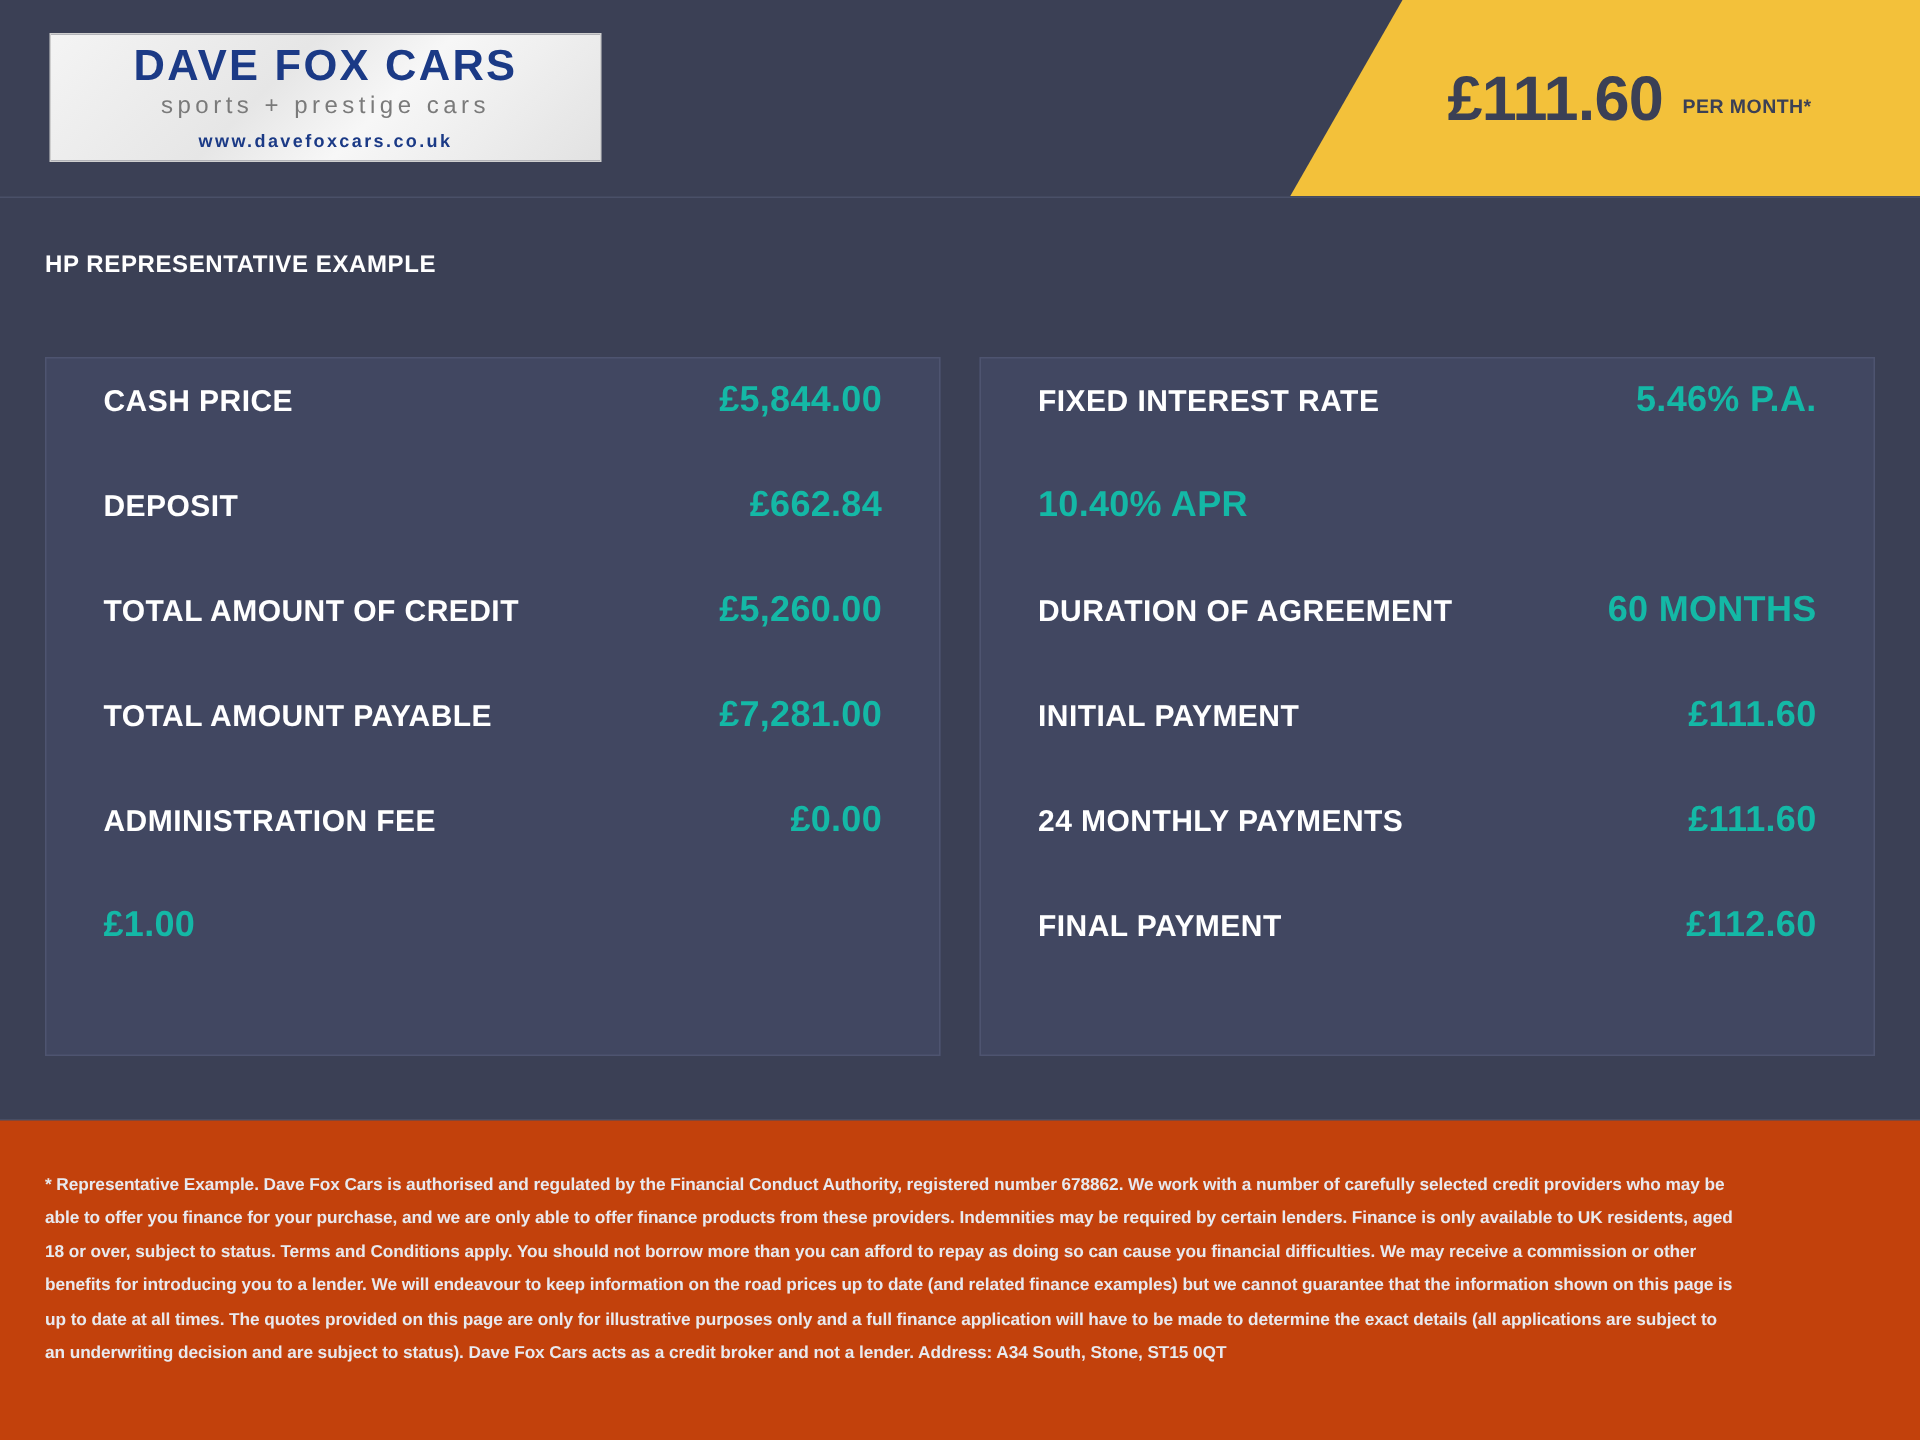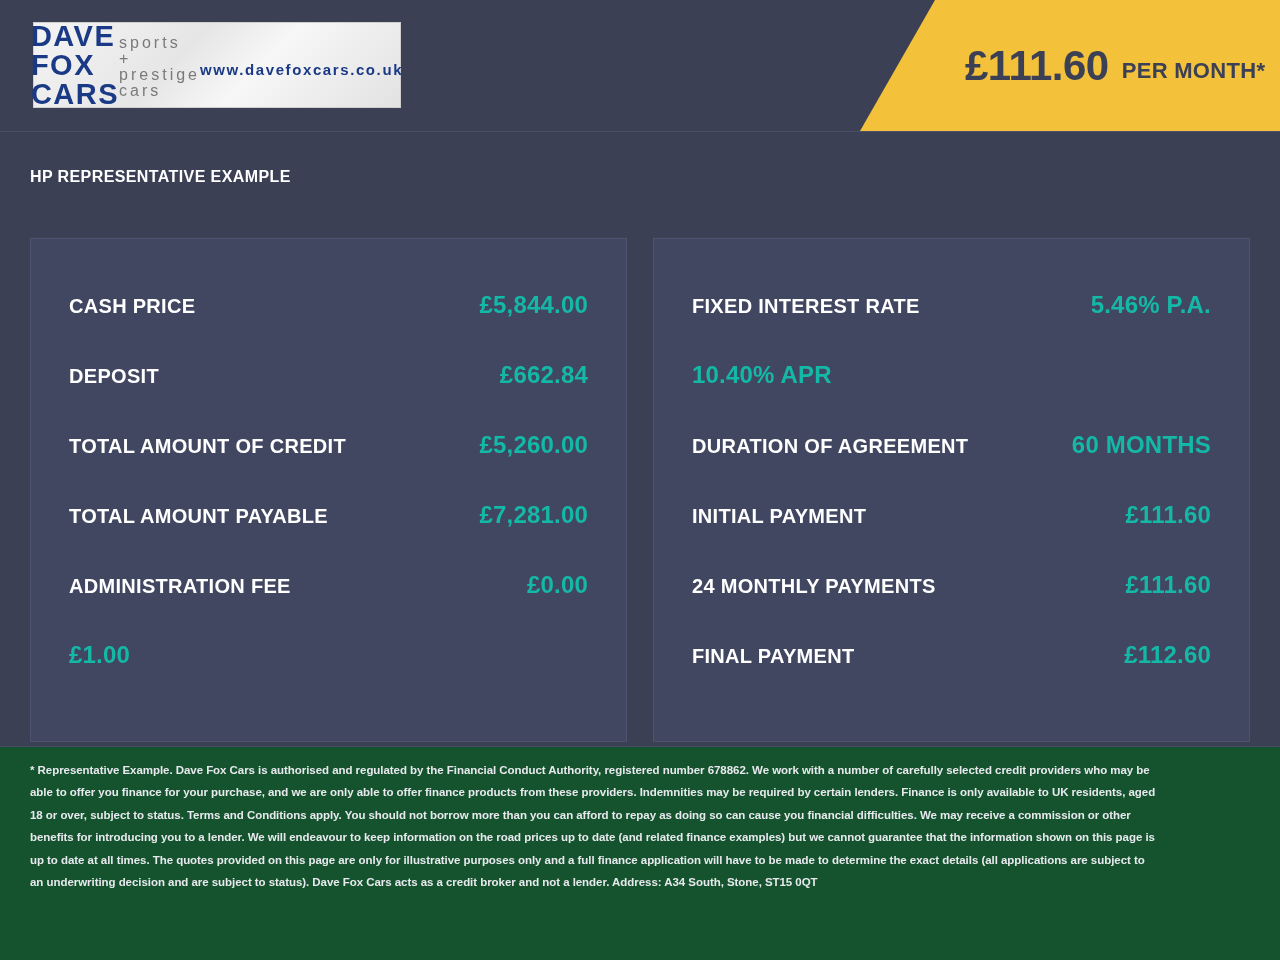--- a/index.html
+++ b/index.html
@@ -21,21 +21,21 @@
   }
   .logo-box {
     position: absolute;
     left: 33px;
     top: 22px;
     width: 368px;
     height: 86px;
     background: linear-gradient(135deg, #f4f4f4 0%, #e6e6e6 40%, #f7f7f7 60%, #e2e2e2 100%);
     border: 1px solid #cfcfcf;
     display: flex;
-    flex-direction: row;
+    flex-direction: column;
     align-items: center;
     justify-content: center;
   }
   .logo-title {
     font-family: "Liberation Sans", sans-serif;
     font-weight: bold;
     font-size: 29px;
     letter-spacing: 1.5px;
     color: #1b3a86;
     line-height: 1;
@@ -44,21 +44,21 @@
     font-family: "Liberation Sans", sans-serif;
     font-size: 16px;
     letter-spacing: 3px;
     color: #7a7a7a;
     margin-top: 4px;
     line-height: 1;
   }
   .logo-url {
     font-family: "Liberation Sans", sans-serif;
     font-weight: bold;
-    font-size: 15px;
+    font-size: 12px;
     letter-spacing: 1.6px;
     color: #1b3a86;
     margin-top: 9px;
     line-height: 1;
   }
   .price-band {
     position: absolute;
     right: 0;
     top: 0;
     width: 420px;
@@ -74,21 +74,21 @@
     font-family: "Liberation Sans", sans-serif;
     font-weight: bold;
     font-size: 42px;
     color: #3b4055;
     letter-spacing: -0.5px;
     line-height: 1;
   }
   .price-per {
     font-family: "Liberation Sans", sans-serif;
     font-weight: bold;
-    font-size: 22px;
+    font-size: 13px;
     color: #3b4055;
     margin-left: 13px;
     letter-spacing: 0.3px;
     position: relative;
     top: 5px;
   }
 
   
   .body-area {
     position: relative;
@@ -112,21 +112,21 @@
     left: 30px;
     top: 106px;
     width: 1221px;
     display: flex;
     gap: 26px;
   }
   .panel {
     width: 597px;
     background: #414761;
     border: 1px solid #4e5470;
-    padding: 52px 38px 30px 38px;
+    padding: 14px 38px 30px 38px;
   }
   .row {
     display: flex;
     align-items: baseline;
     justify-content: space-between;
     height: 70px;
   }
   .row-label {
     font-family: "Liberation Sans", sans-serif;
     font-weight: bold;
@@ -142,23 +142,23 @@
     letter-spacing: 0.2px;
     color: #14b8a6;
     white-space: nowrap;
   }
 
   
   .footer {
     position: relative;
     width: 1280px;
     height: 214px;
-    background: #14532d;
+    background: #c2410c;
     border-top: 1px solid #474d63;
-    padding: 12px 120px 0 30px;
+    padding: 32px 120px 0 30px;
   }
   .footer p {
     font-family: "Liberation Sans", sans-serif;
     font-size: 11.5px;
     font-weight: bold;
     line-height: 1.95;
     color: #e8e9ee;
     letter-spacing: -0.05px;
     text-align: left;
   }

